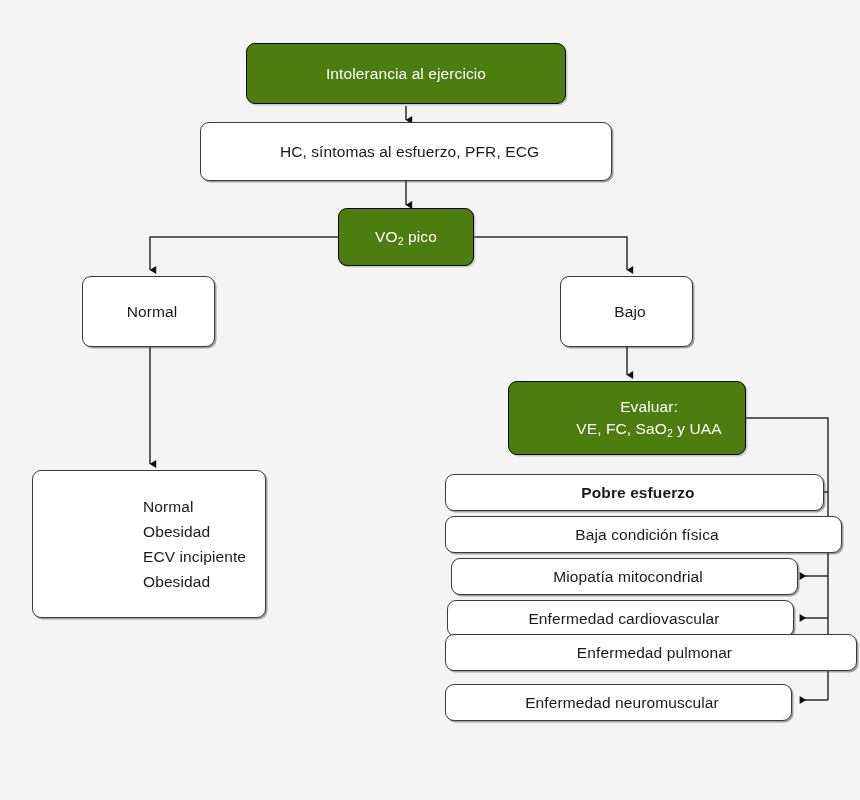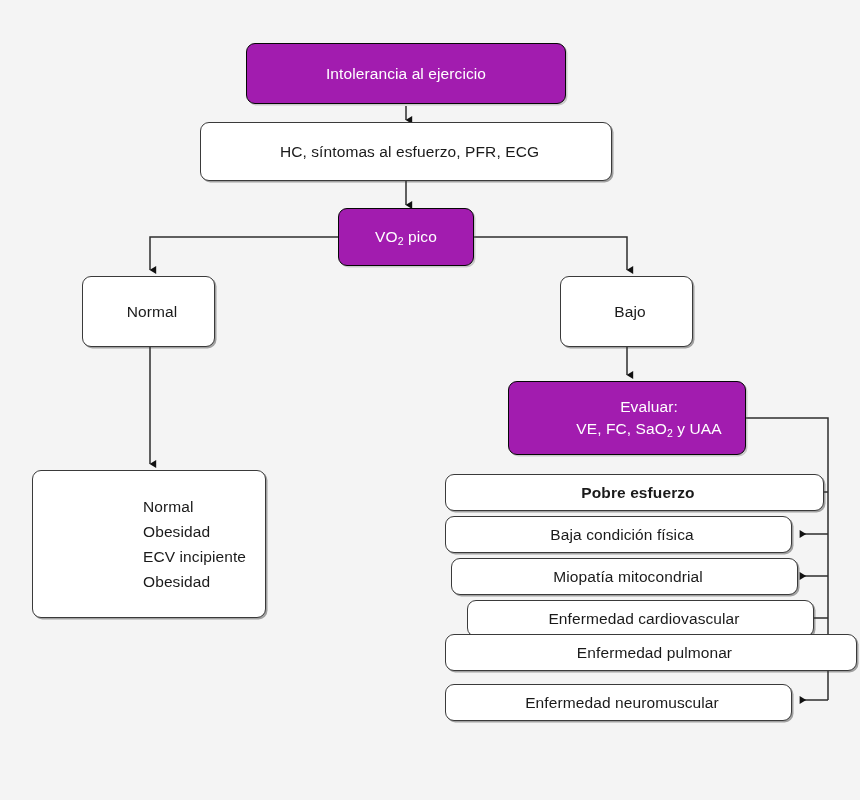--- a/index.html
+++ b/index.html
@@ -36,21 +36,21 @@
     letter-spacing: 0.1px;
   }
   .node.white {
     background: #ffffff;
     border: 1.4px solid #3a3a3a;
     color: #1a1a1a;
     box-shadow: 1.5px 1.5px 0 rgba(60,60,60,0.45);
     padding-left: 7px;
   }
   .node.black {
-    background: #a21caf;
+    background: #4d7c0f;
     border: 1.4px solid #060606;
     color: #ffffff;
     box-shadow: 1.5px 1.5px 0 rgba(120,120,120,0.35);
   }
   .node.list {
     justify-content: flex-start;
     text-align: left;
     padding-left: 66px;
   }
   .node .lines {
@@ -141,29 +141,29 @@
       <span class="ln">Obesidad</span>
       <span class="ln">ECV incipiente</span>
       <span class="ln">Obesidad</span>
     </span>
   </div>
 
   <div class="node white" style="left:445px; top:474px; width:379px; height:37px;font-weight:bold;">
     <span>Pobre esfuerzo</span>
   </div>
 
-  <div class="node white" style="left:445px; top:516px; width:347px; height:37px;">
+  <div class="node white" style="left:445px; top:516px; width:397px; height:37px;">
     <span>Baja condición física</span>
   </div>
 
   <div class="node white" style="left:451px; top:558px; width:347px; height:37px;">
     <span>Miopatía mitocondrial</span>
   </div>
 
-  <div class="node white" style="left:467px; top:600px; width:347px; height:37px;">
+  <div class="node white" style="left:447px; top:600px; width:347px; height:37px;">
     <span>Enfermedad cardiovascular</span>
   </div>
 
   <div class="node white" style="left:445px; top:634px; width:412px; height:37px;">
     <span>Enfermedad pulmonar</span>
   </div>
 
   <div class="node white" style="left:445px; top:684px; width:347px; height:37px;">
     <span>Enfermedad neuromuscular</span>
   </div>

